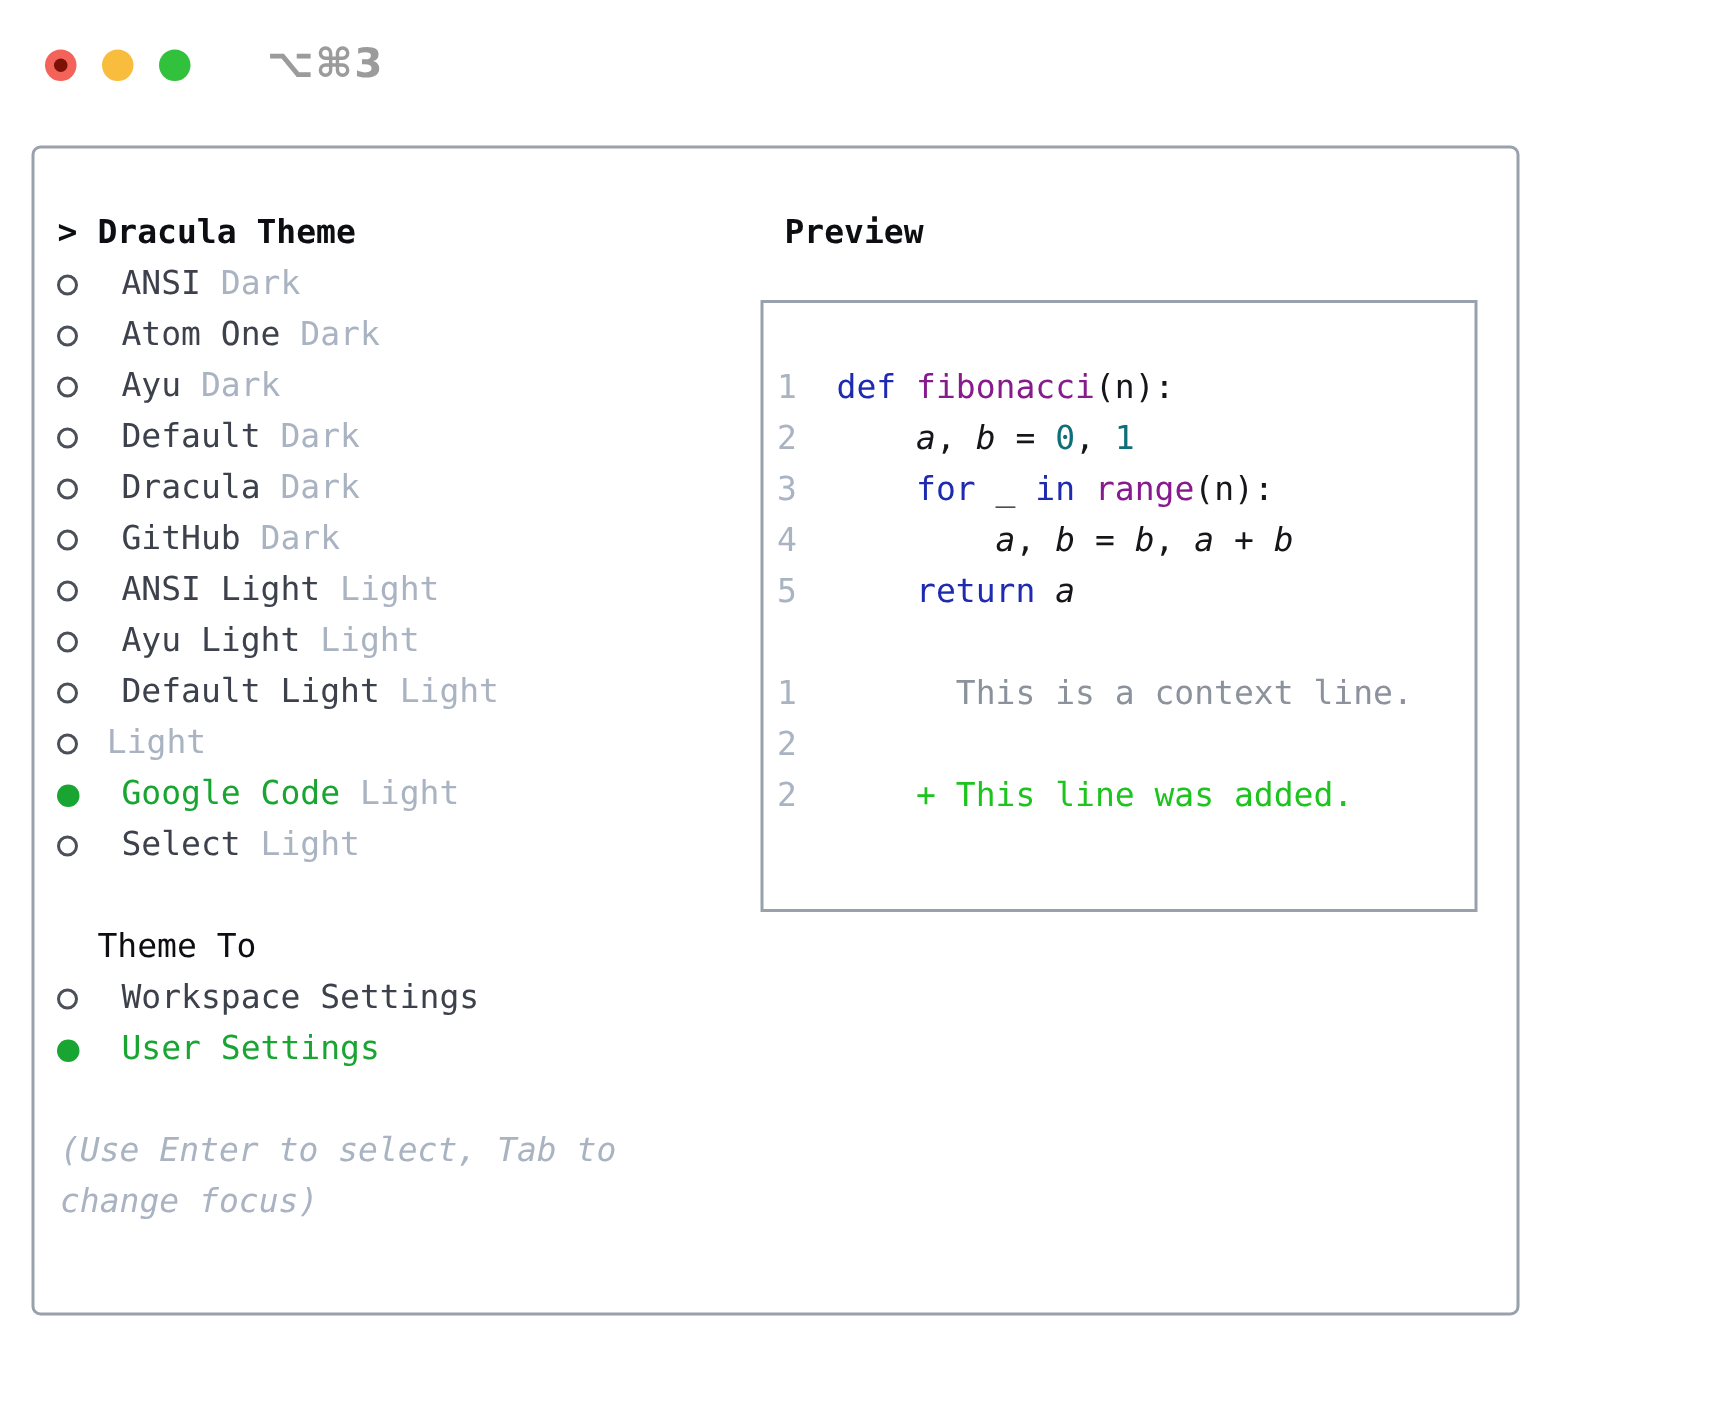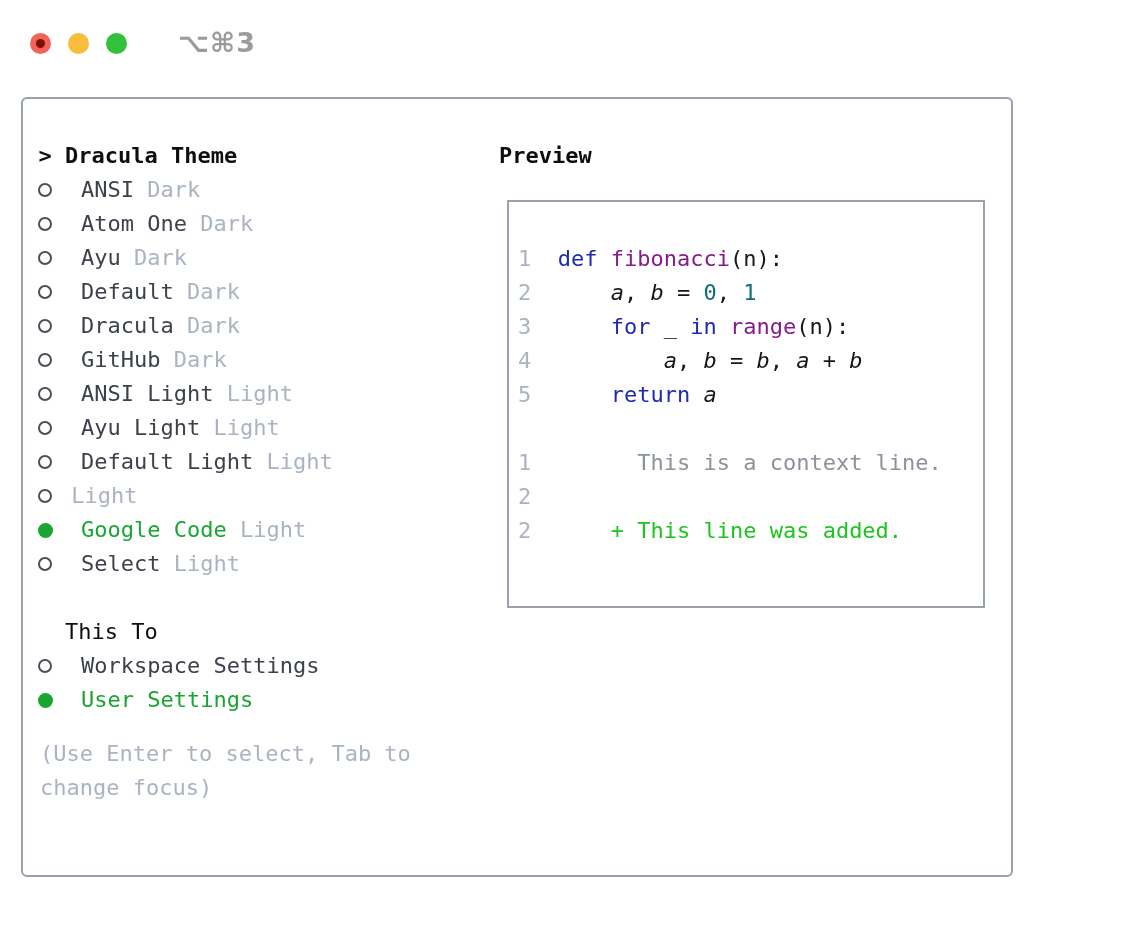--- a/index.html
+++ b/index.html
@@ -42,27 +42,27 @@
   .radio.sel { border:none; width:15px; height:15px; background:var(--accent-green); }
   .row .label { margin-left:23px; color:var(--text-dark); }
   .row .label.sel { color:var(--accent-green);text-align:right; }
   .row .variant { color:var(--muted); }
   .hdr-prompt { color:var(--heading); font-weight:700; }
   .hdr-label { margin-left:7px; color:var(--heading); font-weight:700; }
   .apply-block { margin-top:34px; }
   .apply-title { height:34px; display:flex; align-items:center; }
   .apply-title span { margin-left:33px; color:var(--heading); }
   .help {
-    margin-top:20px; margin-left:8px; width:402px;
-    color:var(--muted); white-space:normal;
+    margin-top:34px; margin-left:8px; width:402px;
+    color:var(--muted); white-space:normal;font-style:italic;
   }
 
   
   .preview-label {
-    position:absolute; left:476px; top:40px; height:34px;
+    position:absolute; left:500px; top:40px; height:34px;
     display:flex; align-items:center; color:var(--heading); font-weight:700;text-align:center;
   }
   .preview-box {
     position:absolute; left:484px; top:101px; width:478px; height:408px;
     border:2px solid var(--panel-border); background:#fff;
     padding:40px 0 0 9px; overflow:hidden;
   }
   .code-row { height:34px; display:flex; align-items:center; white-space:pre; }
   .lnum { display:inline-block; width:3ch; color:var(--line-number); flex:0 0 auto; }
   .c-k { color:var(--code-keyword); }
@@ -109,21 +109,21 @@
           <div class="row"><span class="marker"><span class="radio"></span></span><span class="label">ANSI Light</span><span class="variant"> Light</span></div>
           <div class="row"><span class="marker"><span class="radio"></span></span><span class="label">Ayu Light</span><span class="variant"> Light</span></div>
           <div class="row"><span class="marker"><span class="radio"></span></span><span class="label">Default Light</span><span class="variant"> Light</span></div>
           <div class="row"><span class="marker"><span class="radio"></span></span><span class="variant"> Light</span></div>
           <div class="row"><span class="marker"><span class="radio sel"></span></span><span class="label sel">Google Code</span><span class="variant"> Light</span></div>
           <div class="row"><span class="marker"><span class="radio"></span></span><span class="label">Select</span><span class="variant"> Light</span></div>
         </div>
 
       <div class="apply-block">
         <div class="apply-title">
-          <span>This To</span>
+          <span>Theme To</span>
         </div>
         <div id="apply-list">
             <div class="row"><span class="marker"><span class="radio"></span></span><span class="label">Workspace Settings</span></div>
             <div class="row"><span class="marker"><span class="radio sel"></span></span><span class="label sel">User Settings</span></div>
           </div>
       </div>
 
       <div class="help">(Use Enter to select, Tab to change focus)</div>
     </div>
 

